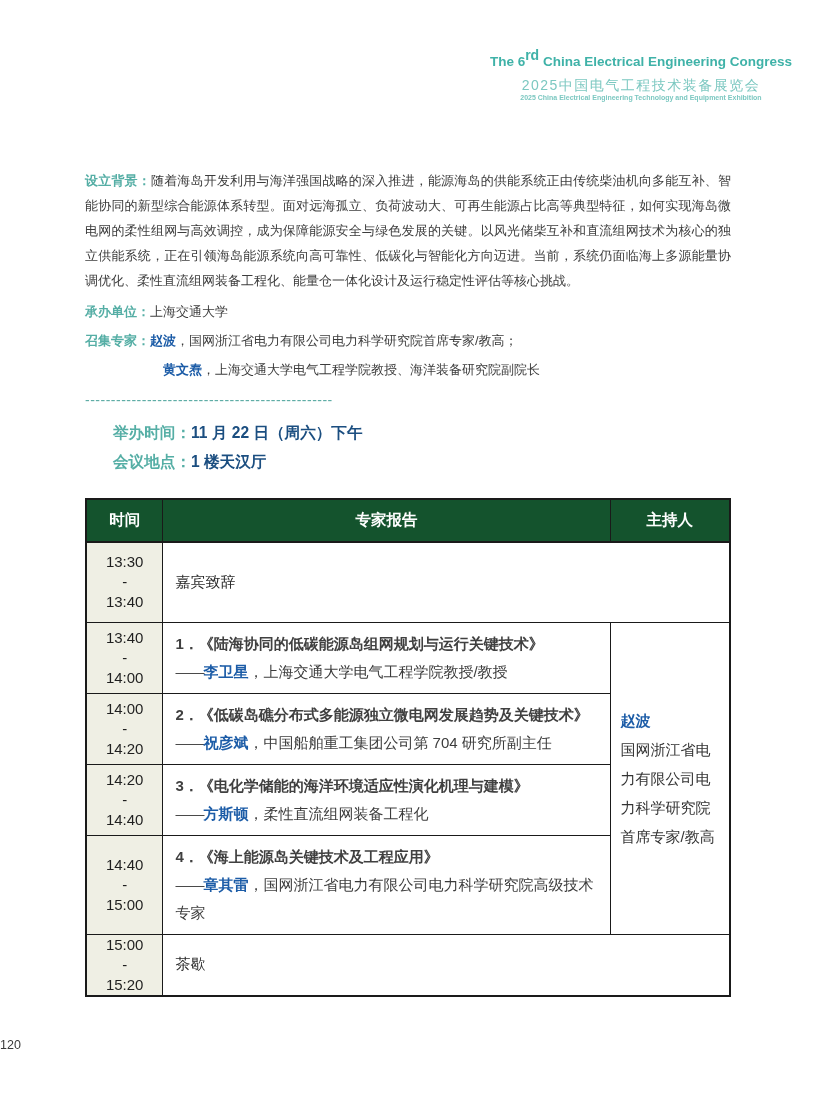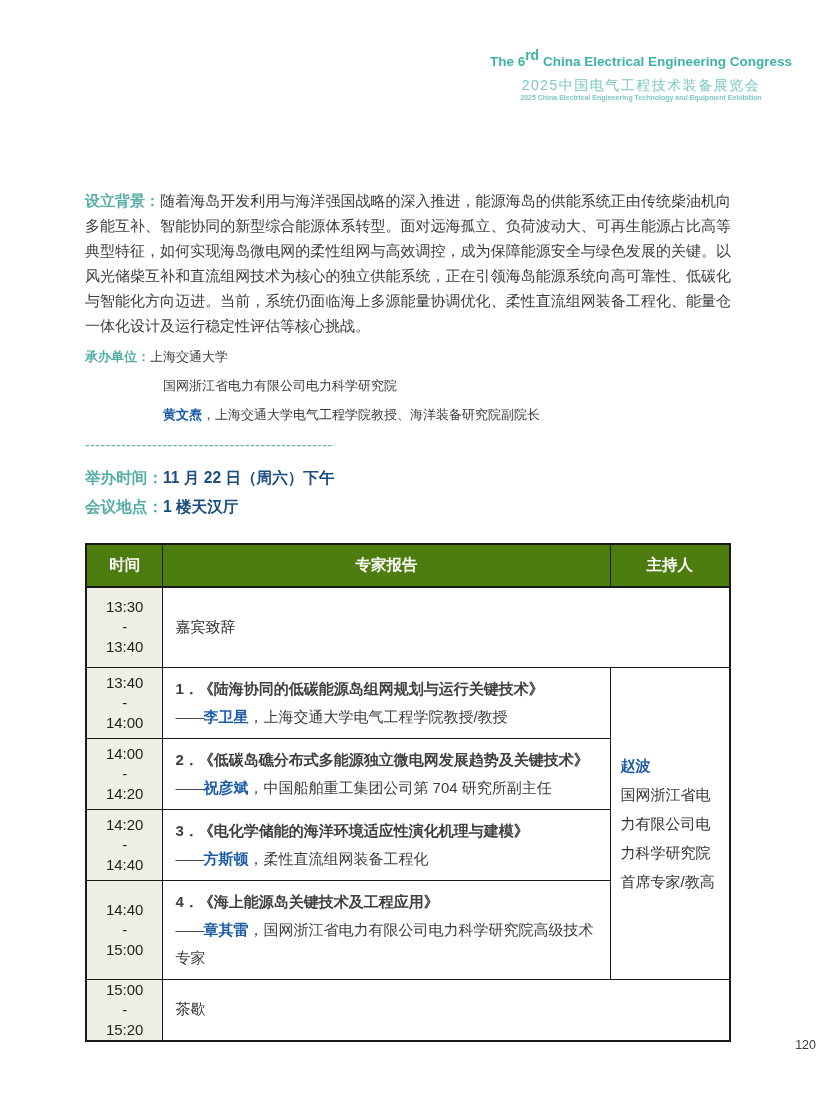--- a/index.html
+++ b/index.html
@@ -25,57 +25,57 @@
   .logo-line4 { color: #7cc8c1; font-weight: bold; font-size: 7px; margin-top: 1px; }
 
   
   .content { padding: 148px 85px 0 85px; }
 
   .page-title { font-size: 23px; font-weight: bold; line-height: 1.2; white-space: nowrap; }
   .page-title .session-no { color: #56b1a8; }
   .page-title .session-name { color: #1c5ca7; }
 
   .background-para {
-    margin-top: 40px;
-    font-size: 15px; line-height: 25px;
+    margin-top: 20px;
+    font-size: 13px; line-height: 25px;
     text-align: justify; color: #3c3c3c;
   }
   .label-teal { color: #55aea5; font-weight: bold; }
 
   .info-block { margin-top: 4px; font-size: 13px; }
   .info-line { line-height: 29px; }
   .info-line .indent-space { display: inline-block; width: 78px; }
   .name-blue { color: #1c5ca7; font-weight: bold; }
 
   .dashed-divider {
     margin-top: 9px;
     color: #5fada6; font-size: 14px; letter-spacing: 0.5px;
     line-height: 14px;
     white-space: nowrap; overflow: hidden;
   }
 
   .schedule-block { margin-top: 11px; font-size: 15.6px; }
-  .schedule-line { line-height: 29px; }
+  .schedule-line { line-height: 29px; margin-left: 28px; }
   .value-navy { color: #1b4e80; font-weight: bold; }
 
   
   table.agenda {
     margin-top: 22px;
     width: 646px;
     border-collapse: collapse;
     table-layout: fixed;
     font-size: 15px;
     border: 2px solid #1a1a1a;
   }
   table.agenda th, table.agenda td { border: 1px solid #1a1a1a; }
   th.col-time  { width: 75px; }
   th.col-report{ width: 436px; }
   th.col-host  { width: 117px; }
   table.agenda thead th {
-    background: #4d7c0f; color: #ffffff;
+    background: #14532d; color: #ffffff;
     font-weight: bold; font-size: 15.5px;
     height: 43px; text-align: center;
     border-bottom: 2px solid #1a1a1a;
   }
   td.time-cell {
     background: #efefe4;
     text-align: center; vertical-align: middle;
     color: #1f1f1f; line-height: 20px; font-size: 15px;
   }
   td.content-cell {
@@ -95,21 +95,21 @@
   }
   .host-name { color: #1c5ca7; font-weight: bold; }
 
   tr.row-h68 { height: 80px; }
   tr.row-h56 { height: 56px; }
   tr.row-h50 { height: 50px; }
   tr.row-h88 { height: 88px; }
 
   .page-number {
     position: absolute; bottom: 48px; left: 0;
-    width: 816px; text-align: right;
+    width: 816px; text-align: left;
     font-size: 12.5px; color: #3a3a3a;
   }
 </style>
 </head>
 <body>
 
 <div class="page">
 
   <div class="logo-block">
     <div class="logo-line2"><span>The 6</span><sup>rd</sup><span> China Electrical Engineering Congress</span></div>
@@ -122,21 +122,21 @@
 
     <p class="background-para">
       <span class="label-teal">设立背景：</span><span>随着海岛开发利用与海洋强国战略的深入推进，能源海岛的供能系统正由传统柴油机向多能互补、智能协同的新型综合能源体系转型。面对远海孤立、负荷波动大、可再生能源占比高等典型特征，如何实现海岛微电网的柔性组网与高效调控，成为保障能源安全与绿色发展的关键。以风光储柴互补和直流组网技术为核心的独立供能系统，正在引领海岛能源系统向高可靠性、低碳化与智能化方向迈进。当前，系统仍面临海上多源能量协调优化、柔性直流组网装备工程化、能量仓一体化设计及运行稳定性评估等核心挑战。</span>
     </p>
 
     <div class="info-block">
       <div class="info-line">
         <span class="label-teal">承办单位：</span><span>上海交通大学</span>
       </div>
       <div class="info-line">
-        <span class="indent-space"></span><span>国网浙江省电力有限公司电力科学研究院</span>
+        <span class="label-teal">召集专家：</span><span class="name-blue">赵波</span><span>，国网浙江省电力有限公司电力科学研究院首席专家/教高；</span>
       </div>
       <div class="info-line">
         <span class="indent-space"></span><span class="name-blue">黄文焘</span><span>，上海交通大学电气工程学院教授、海洋装备研究院副院长</span>
       </div>
     </div>
 
     <div class="dashed-divider">------------------------------------------------</div>
 
     <div class="schedule-block">
       <div class="schedule-line">

